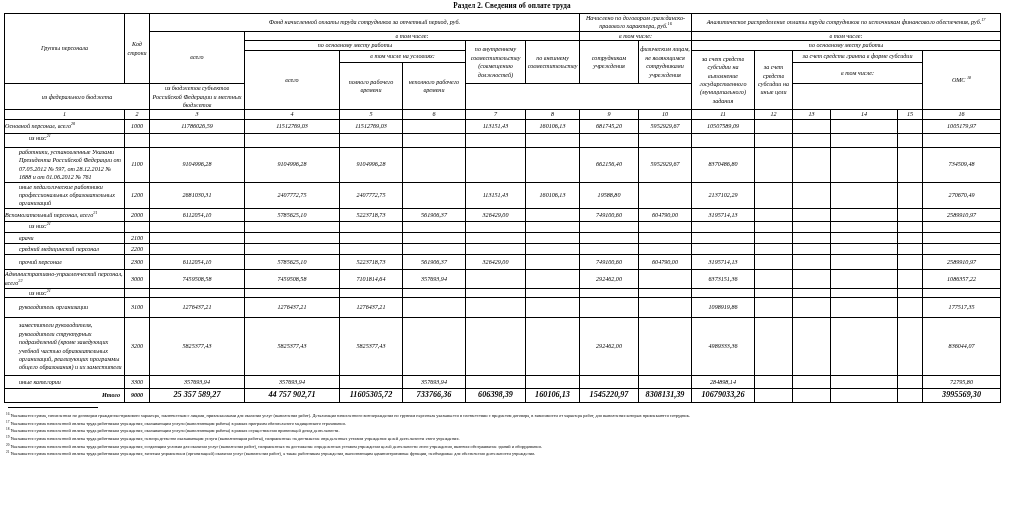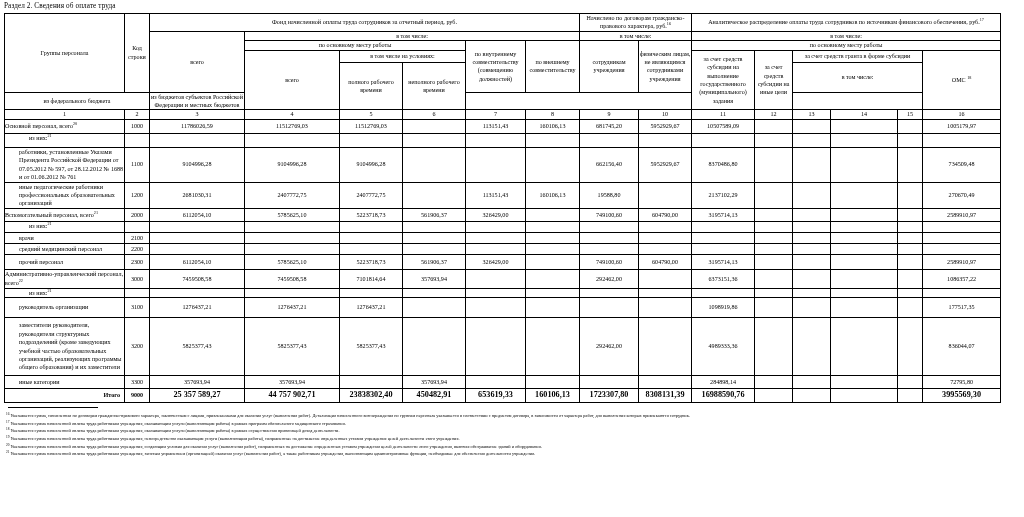--- a/index.html
+++ b/index.html
@@ -15,33 +15,34 @@
     overflow: hidden;
   }
   .page {
     position: relative;
     width: 1024px;
     height: 517px;
     box-sizing: border-box;
     padding: 0 4px;
   }
   .doc-title {
-    text-align: left;
+    text-align: center;
     font-size: 7.2px;
-    font-weight: normal;
+    font-weight: bold;
     line-height: 11px;
     padding-top: 1px;
     padding-bottom: 1px;
     letter-spacing: .1px;
   }
   table.grid {
     border-collapse: collapse;
     table-layout: fixed;
     width: 864px;
     margin: 0;
+    font-style: italic;
   }
   table.grid th, table.grid td {
     border: 0.7px solid #000;
     padding: 0;
     vertical-align: middle;
     font-weight: normal;
     font-size: 6.1px;
     line-height: 8.4px;
     overflow: hidden;
   }
@@ -475,27 +476,27 @@
           <td class="val"></td>
           <td class="val"></td>
           <td class="val"></td>
           <td class="val">72795,80</td>
         </tr>
         <tr class="total" style="height: 14px;">
           <td class="rowlabel"><span>Итого</span></td>
           <td class="code">9000</td>
           <td class="val">25 357 589,27</td>
           <td class="val">44 757 902,71</td>
-          <td class="val">23838302,40</td>
-          <td class="val">450482,91</td>
-          <td class="val">653619,33</td>
+          <td class="val">11605305,72</td>
+          <td class="val">733766,36</td>
+          <td class="val">606398,39</td>
           <td class="val thickright">160106,13</td>
-          <td class="val">1723307,80</td>
+          <td class="val">1545220,97</td>
           <td class="val thickright">8308131,39</td>
-          <td class="val">16988590,76</td>
+          <td class="val">10679033,26</td>
           <td class="val"></td>
           <td class="val"></td>
           <td class="val"></td>
           <td class="val"></td>
           <td class="val">3995569,30</td>
         </tr>
       </tbody>
   </table>
 
   <div class="footnotes">

